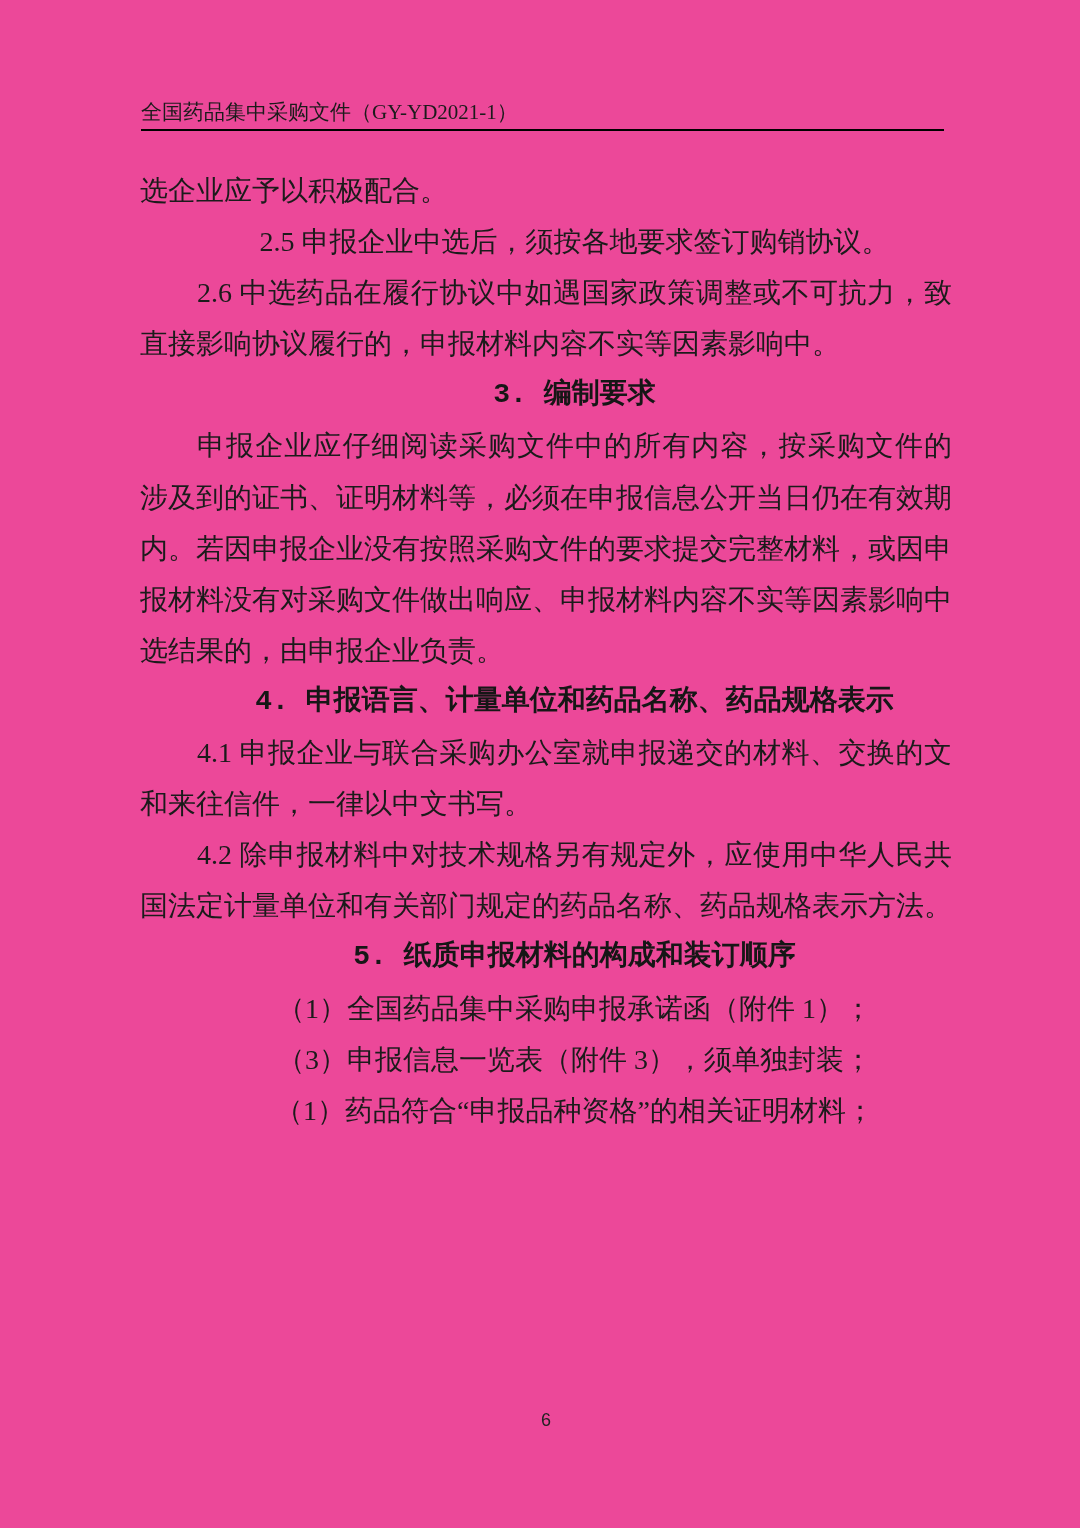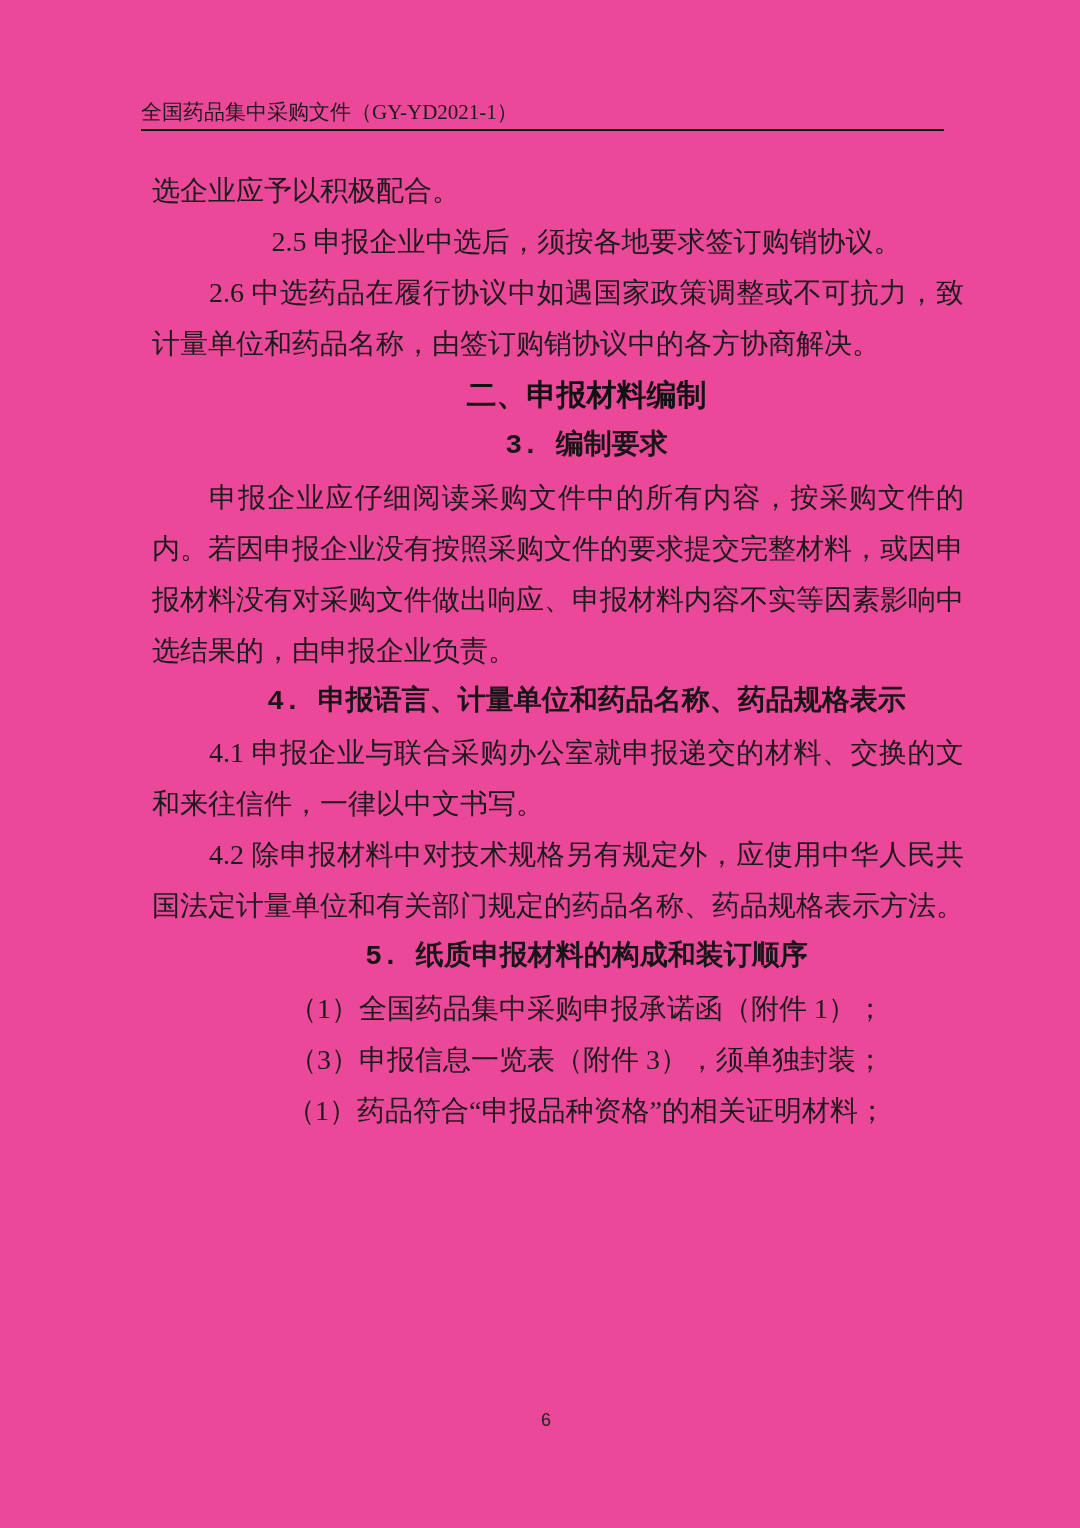--- a/index.html
+++ b/index.html
@@ -38,21 +38,20 @@
     top: 129px;
     width: 803px;
     height: 2px;
     background: #000000;
   }
   .content {
     position: absolute;
     left: 140px;
     top: 165px;
     width: 812px;
-    margin-left: 12px;
   }
   .line {
     height: 51.1px;
     line-height: 51.1px;
     font-size: 28px;
     white-space: pre;
     overflow: visible;
   }
   .line.indent {
     padding-left: 57px;
@@ -91,24 +90,24 @@
 <body>
 
 <div class="page">
   <div class="header-text">全国药品集中采购文件（GY-YD2021-1）</div>
   <div class="header-rule"></div>
 
   <div class="content" id="content">
       <div class="line body">选企业应予以积极配合。</div>
       <div class="line body indent">2.5 申报企业中选后，须按各地要求签订购销协议。</div>
       <div class="line body indent fit">2.6 中选药品在履行协议中如遇国家政策调整或不可抗力，致使</div>
-      <div class="line body">计量单位和药品名称，由签订购销协议中的各方协商解决。</div>
-      <div class="line h1 indent">二、申报材料编制</div>
+      <div class="line body">直接影响协议履行的，申报材料内容不实等因素影响中。</div>
       <div class="line h2 indent">3. 编制要求</div>
       <div class="line body indent fit">申报企业应仔细阅读采购文件中的所有内容，按采购文件的要</div>
+      <div class="line body fit">涉及到的证书、证明材料等，必须在申报信息公开当日仍在有效期</div>
       <div class="line body fit">内。若因申报企业没有按照采购文件的要求提交完整材料，或因申</div>
       <div class="line body fit">报材料没有对采购文件做出响应、申报材料内容不实等因素影响中</div>
       <div class="line body">选结果的，由申报企业负责。</div>
       <div class="line h2 indent">4. 申报语言、计量单位和药品名称、药品规格表示</div>
       <div class="line body indent fit">4.1 申报企业与联合采购办公室就申报递交的材料、交换的文件</div>
       <div class="line body">和来往信件，一律以中文书写。</div>
       <div class="line body indent fit">4.2 除申报材料中对技术规格另有规定外，应使用中华人民共和</div>
       <div class="line body">国法定计量单位和有关部门规定的药品名称、药品规格表示方法。</div>
       <div class="line h2 indent">5. 纸质申报材料的构成和装订顺序</div>
       <div class="line body indent">（1）全国药品集中采购申报承诺函（附件 1）；</div>

